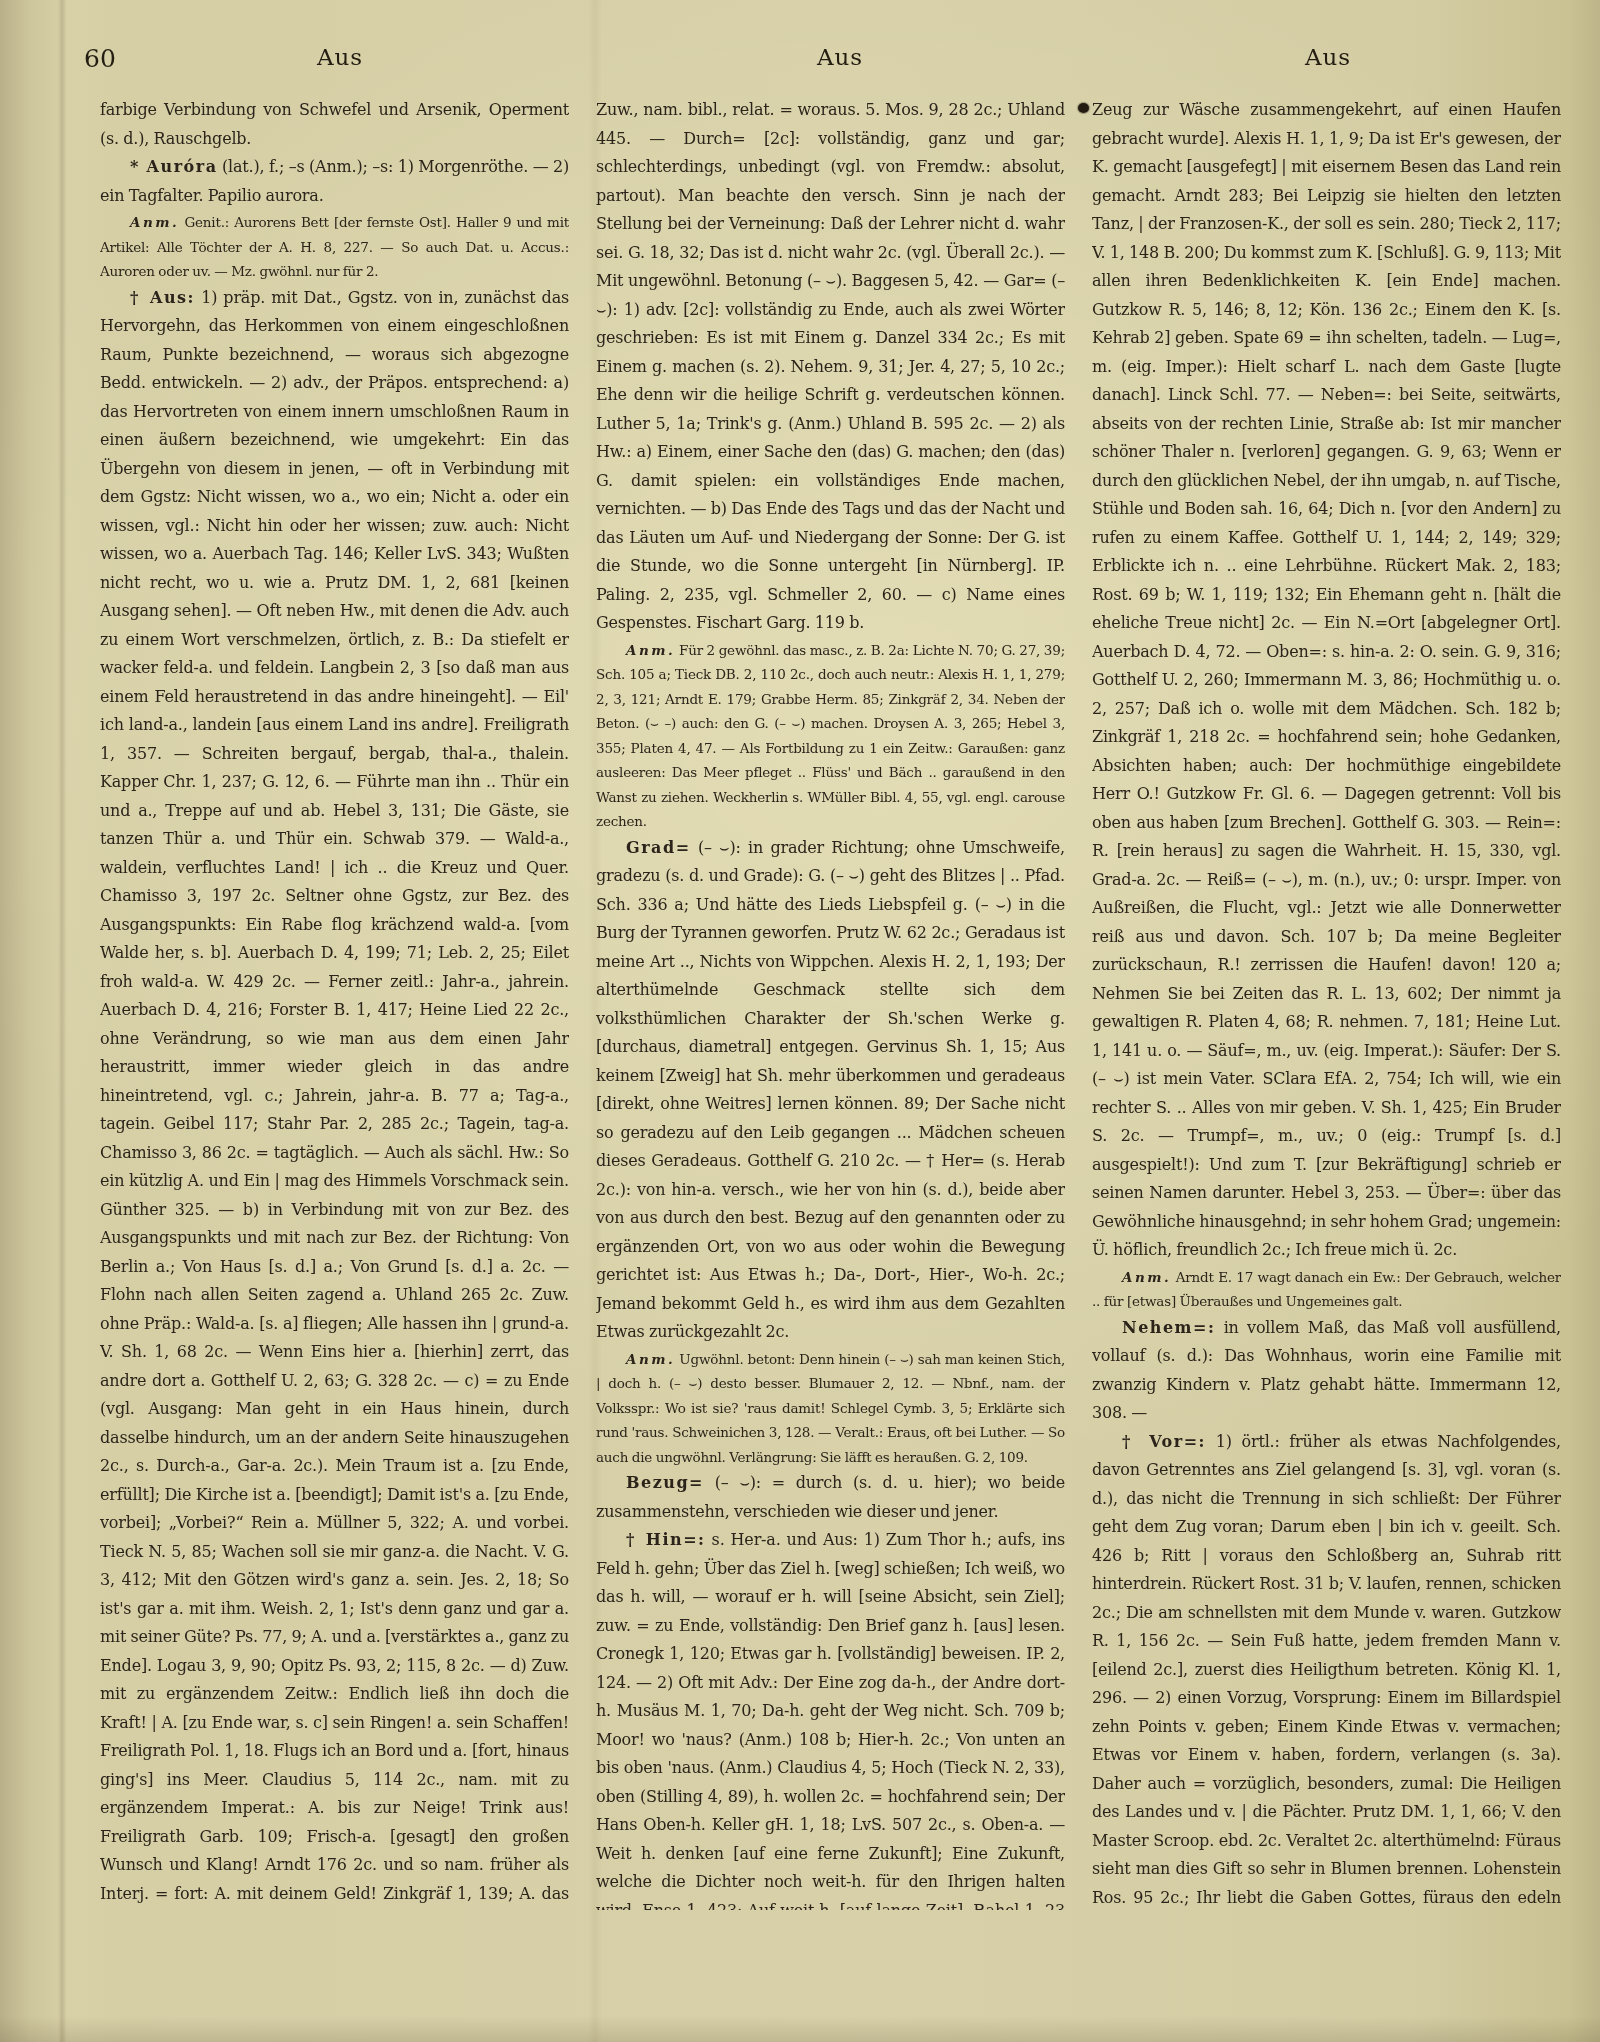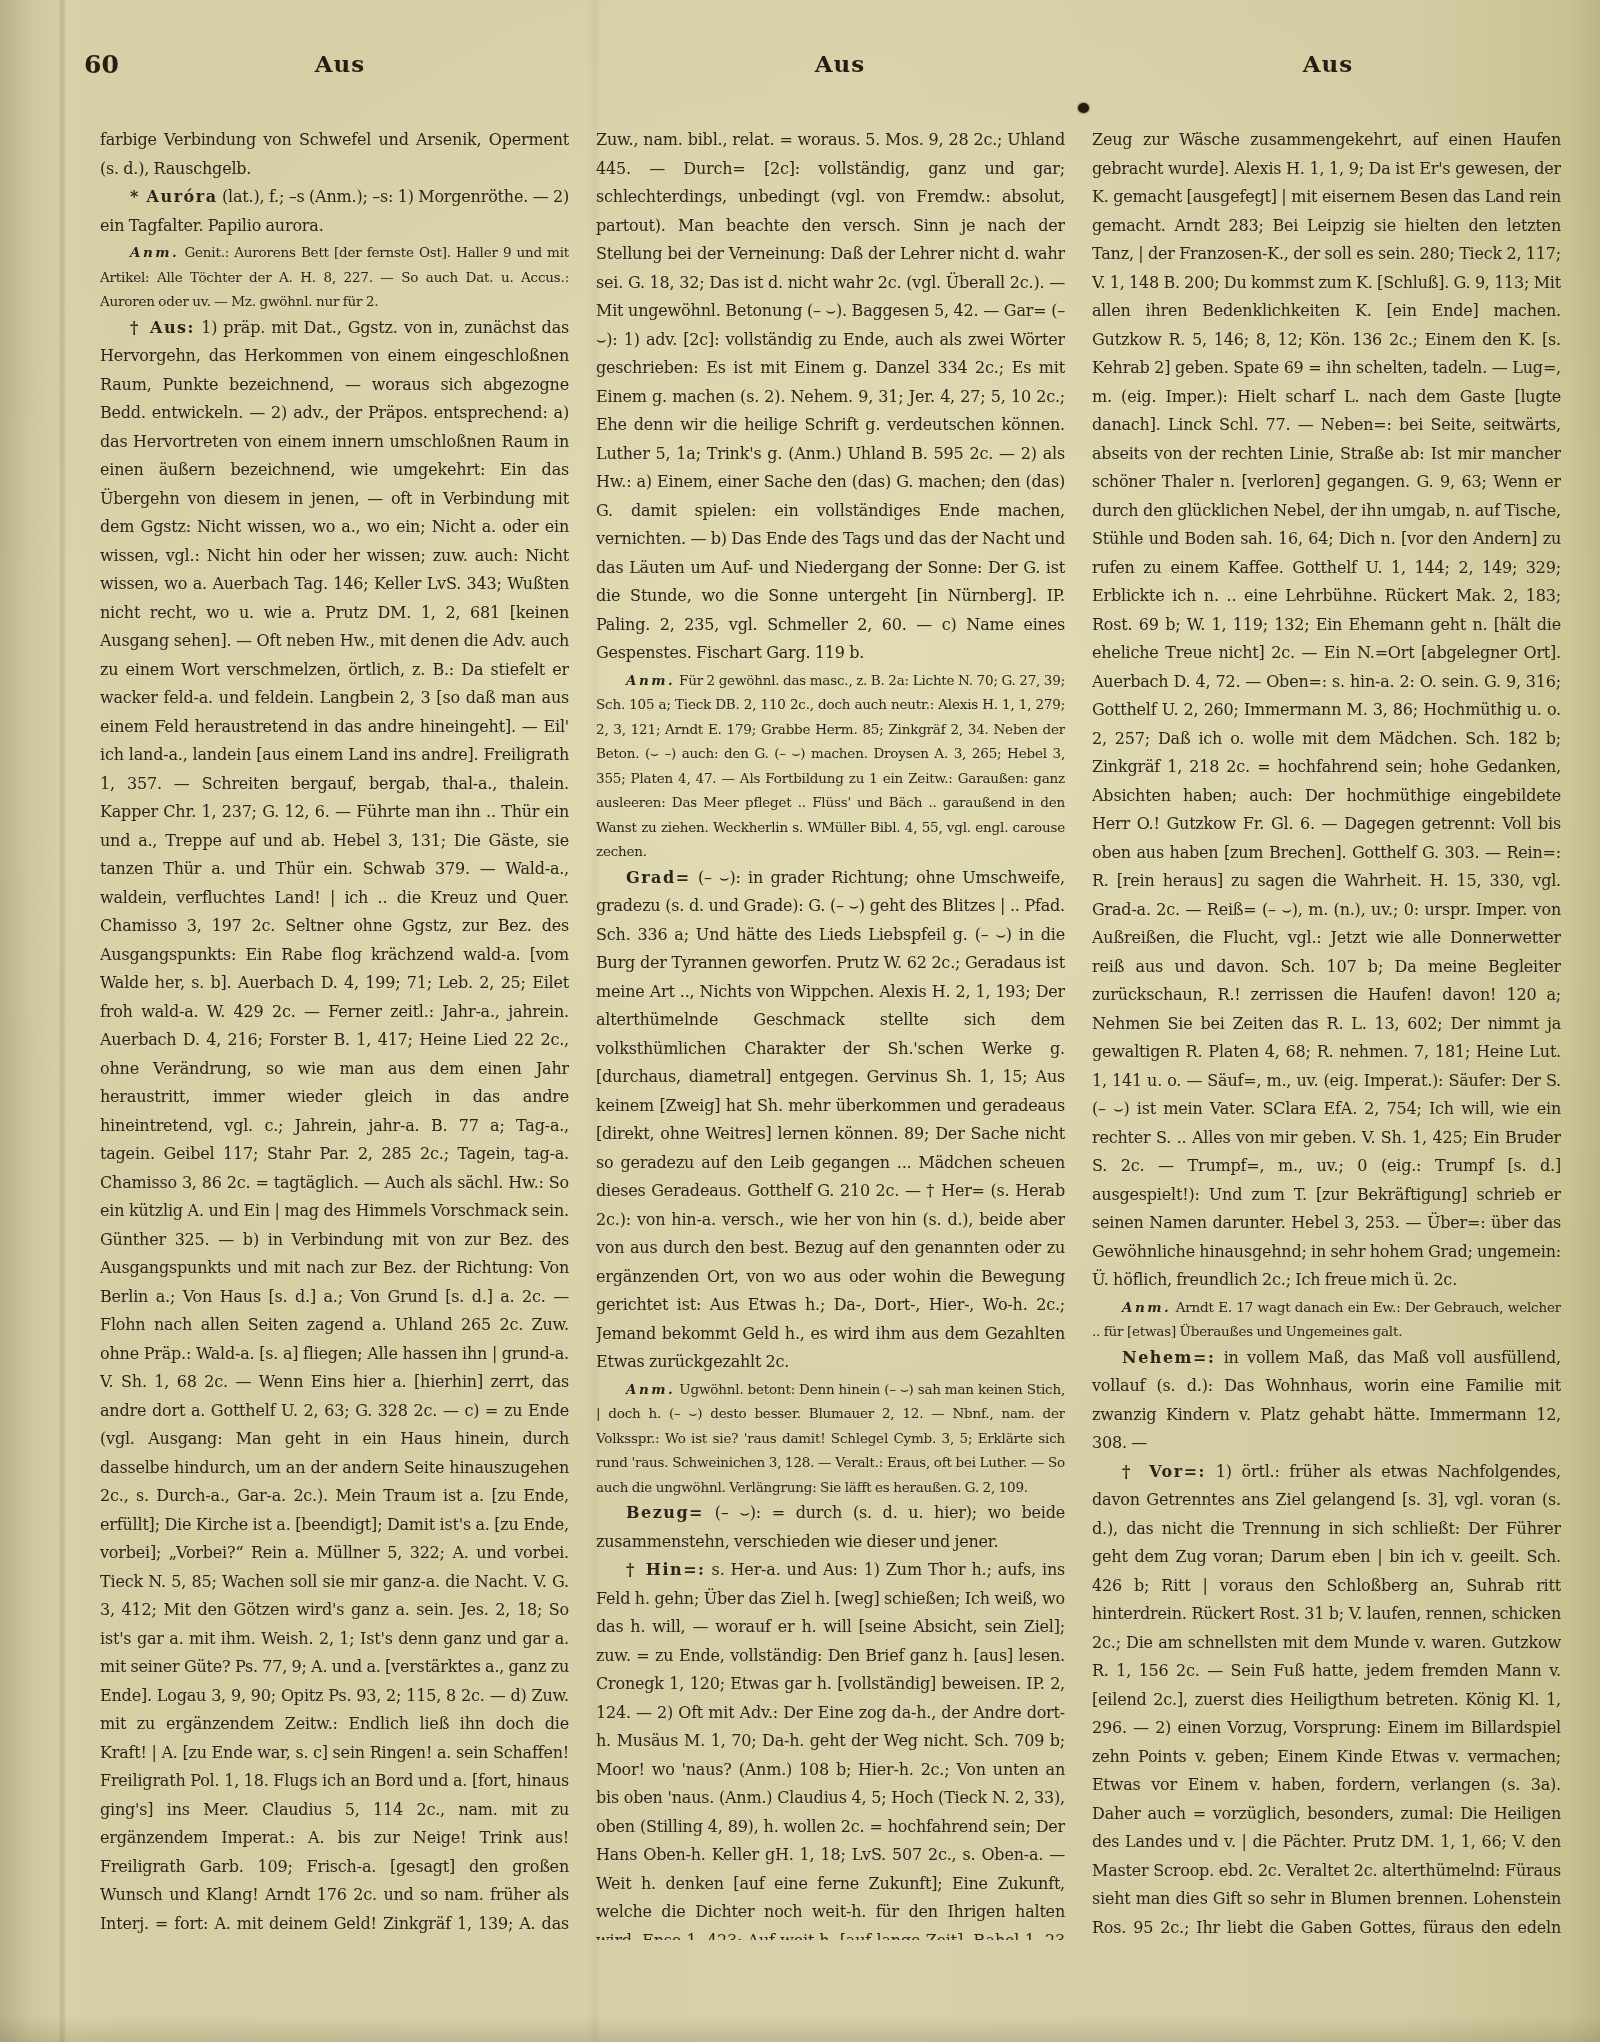--- a/index.html
+++ b/index.html
@@ -18,33 +18,33 @@
     color:#2c241a;
   }
   
   .crease-left{position:absolute;left:58px;top:0;width:8px;height:100%;
     background:linear-gradient(90deg,rgba(90,75,45,0.00),rgba(90,75,45,0.18),rgba(90,75,45,0.02));}
   .crease-col{position:absolute;left:588px;top:0;width:14px;height:100%;
     background:linear-gradient(90deg,rgba(120,105,65,0.00),rgba(120,105,65,0.08),rgba(120,105,65,0.00));}
   .edge-bottom{position:absolute;left:0;bottom:0;width:100%;height:26px;
     background:linear-gradient(180deg,rgba(70,58,32,0.00),rgba(70,58,32,0.16));}
 
-  .runhead{position:absolute;top:50px;height:34px;font-weight:bold;font-size:23px;
+  .runhead{position:absolute;top:44px;height:34px;font-weight:normal;font-size:23px;
     letter-spacing:1px;color:#241d12;}
   .pagenum{left:84px;font-size:25px;letter-spacing:0;}
   .rh1{left:240px;width:200px;text-align:center;}
   .rh2{left:740px;width:200px;text-align:center;}
   .rh3{left:1228px;width:200px;text-align:center;}
 
   .ink-dot{position:absolute;left:1078px;top:103px;width:11px;height:10px;border-radius:50%;
     background:#241c10;box-shadow:0 0 1px 1px rgba(36,28,16,0.35);}
 
   .cols{position:absolute;left:100px;top:96px;width:1462px;height:1814px;
     display:flex;gap:27px;}
-  .col{width:469px;height:1814px;overflow:hidden;text-align:justify;margin-top:30px;}
+  .col{width:469px;height:1814px;overflow:hidden;text-align:justify;}
   .col p{margin:0;padding:0;font-size:16px;line-height:28.5px;
     letter-spacing:-0.2px;word-spacing:-0.5px;}
   .col p.ind{text-indent:30px;}
   .col p.small{font-size:13.5px;line-height:24.5px;}
   .lead{font-weight:bold;letter-spacing:1.5px;}
   .small .lead{letter-spacing:2.5px;font-style:italic;}
 </style>
 </head>
 <body>
 

